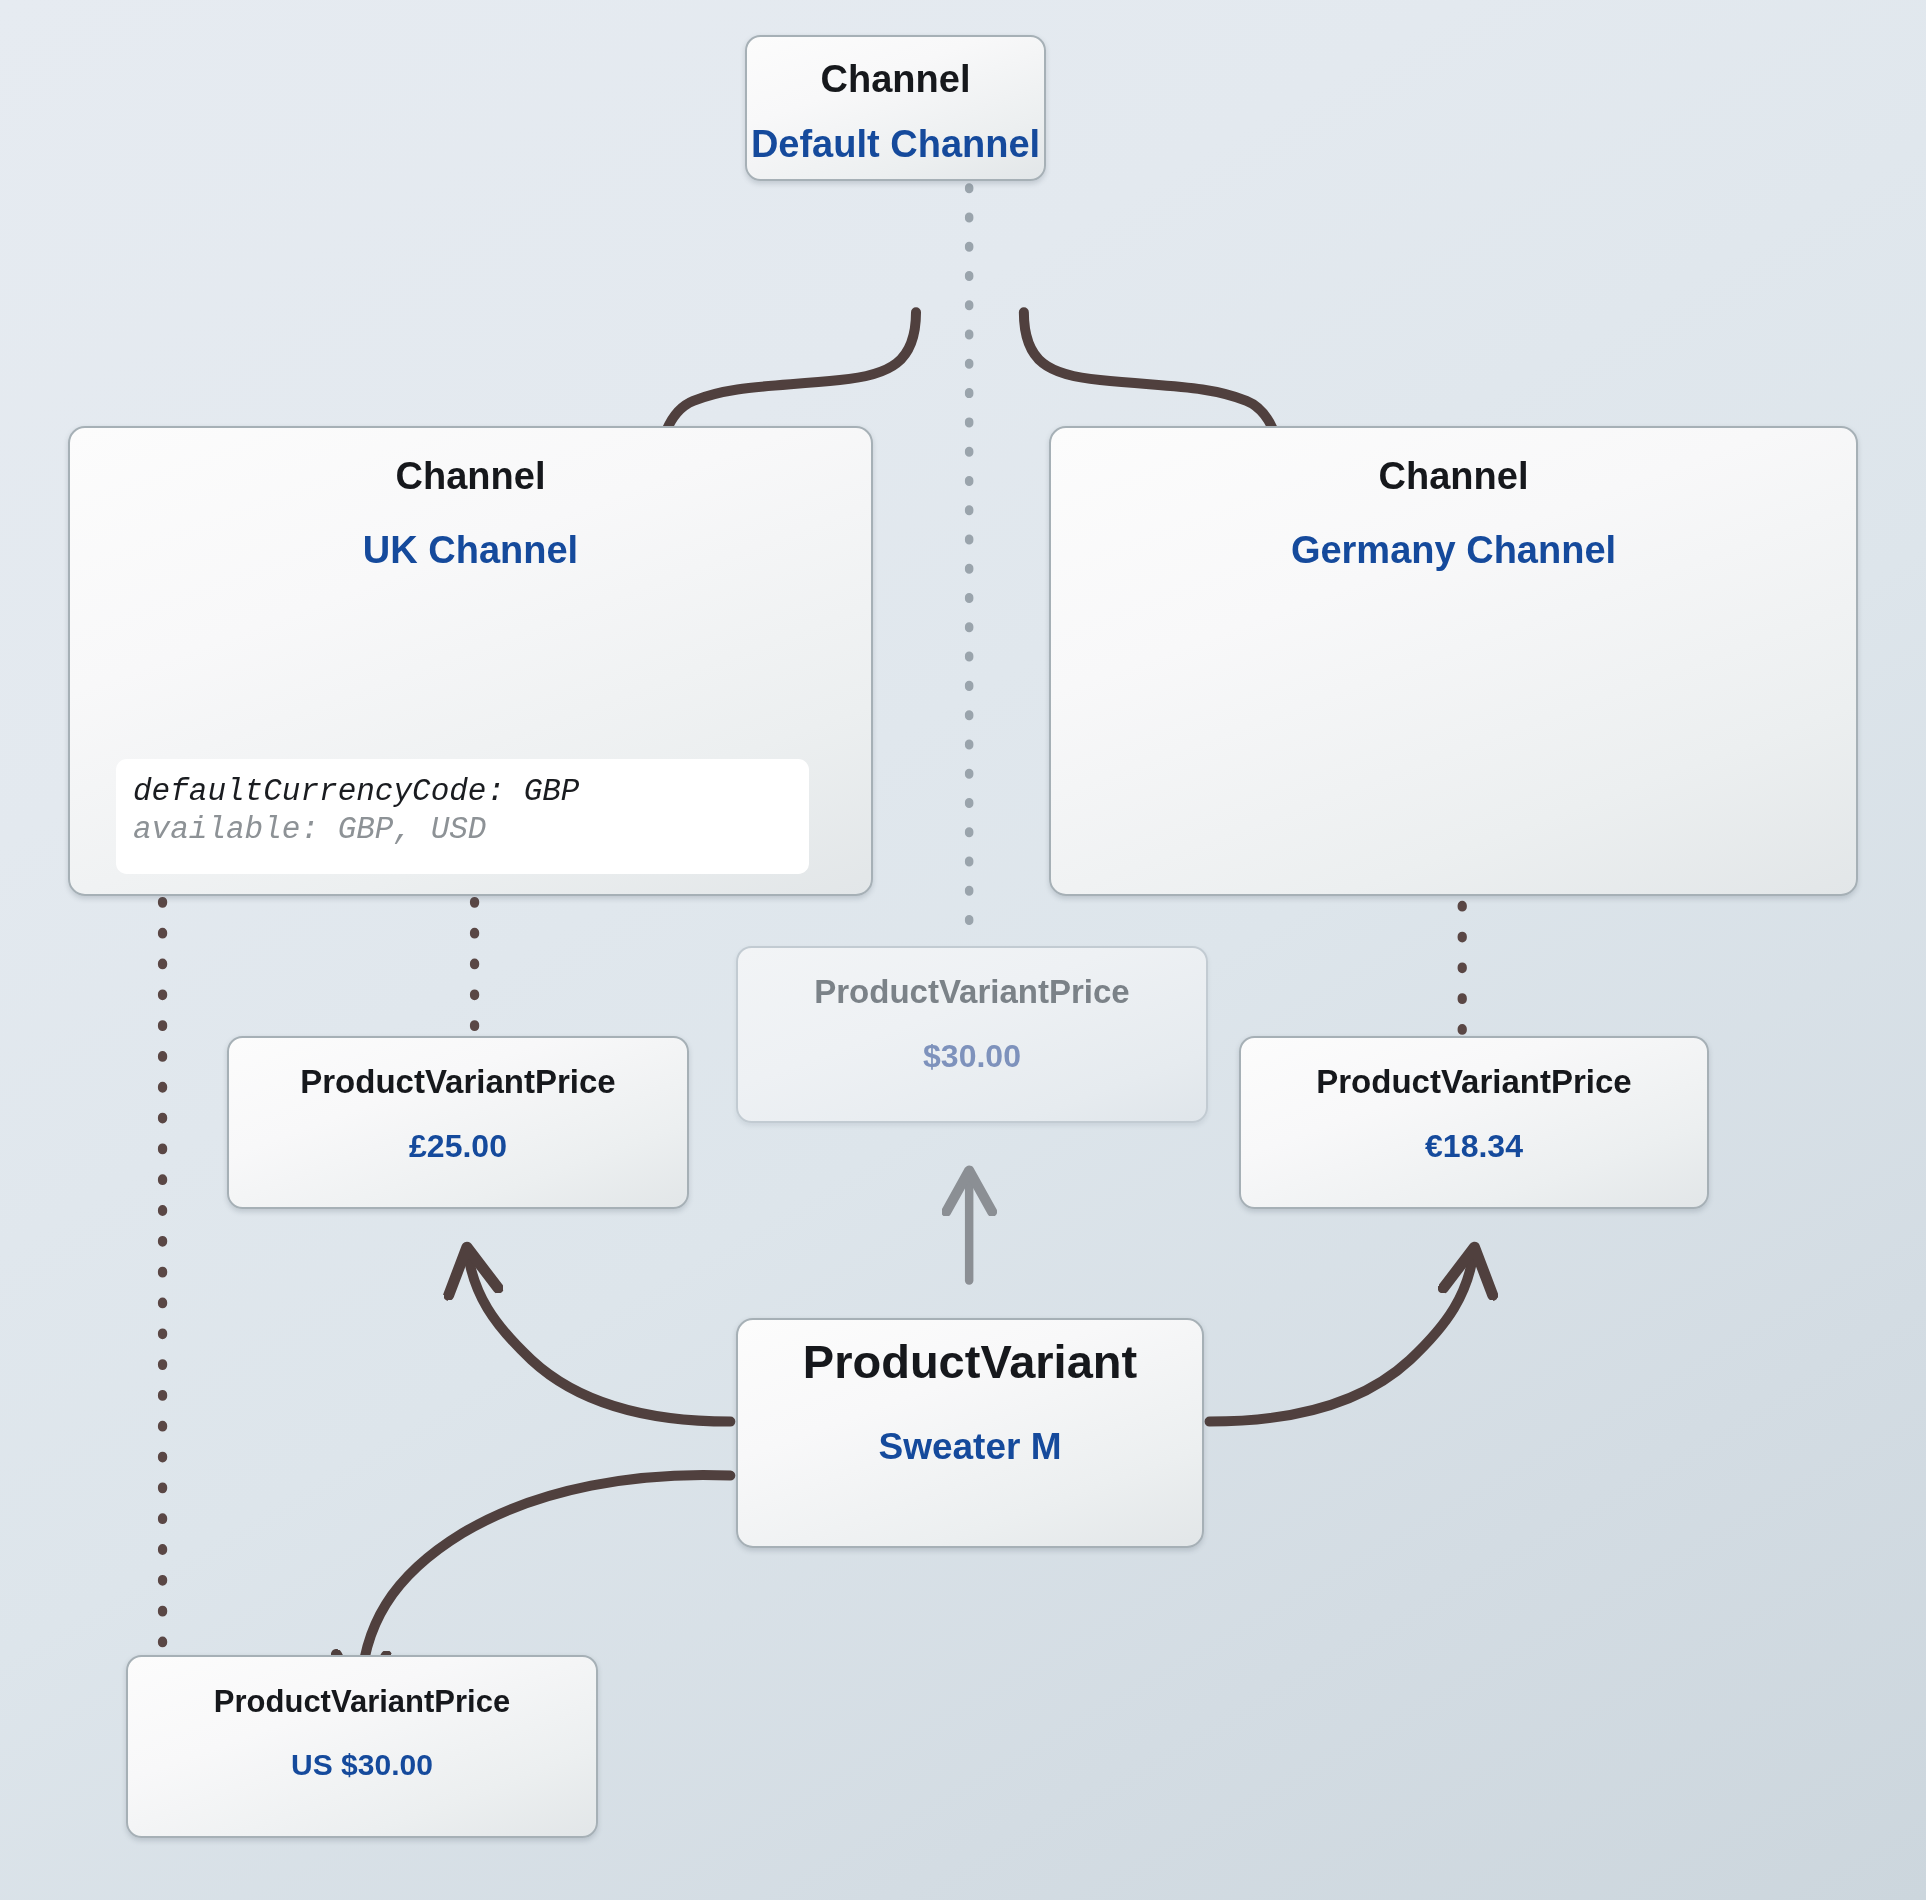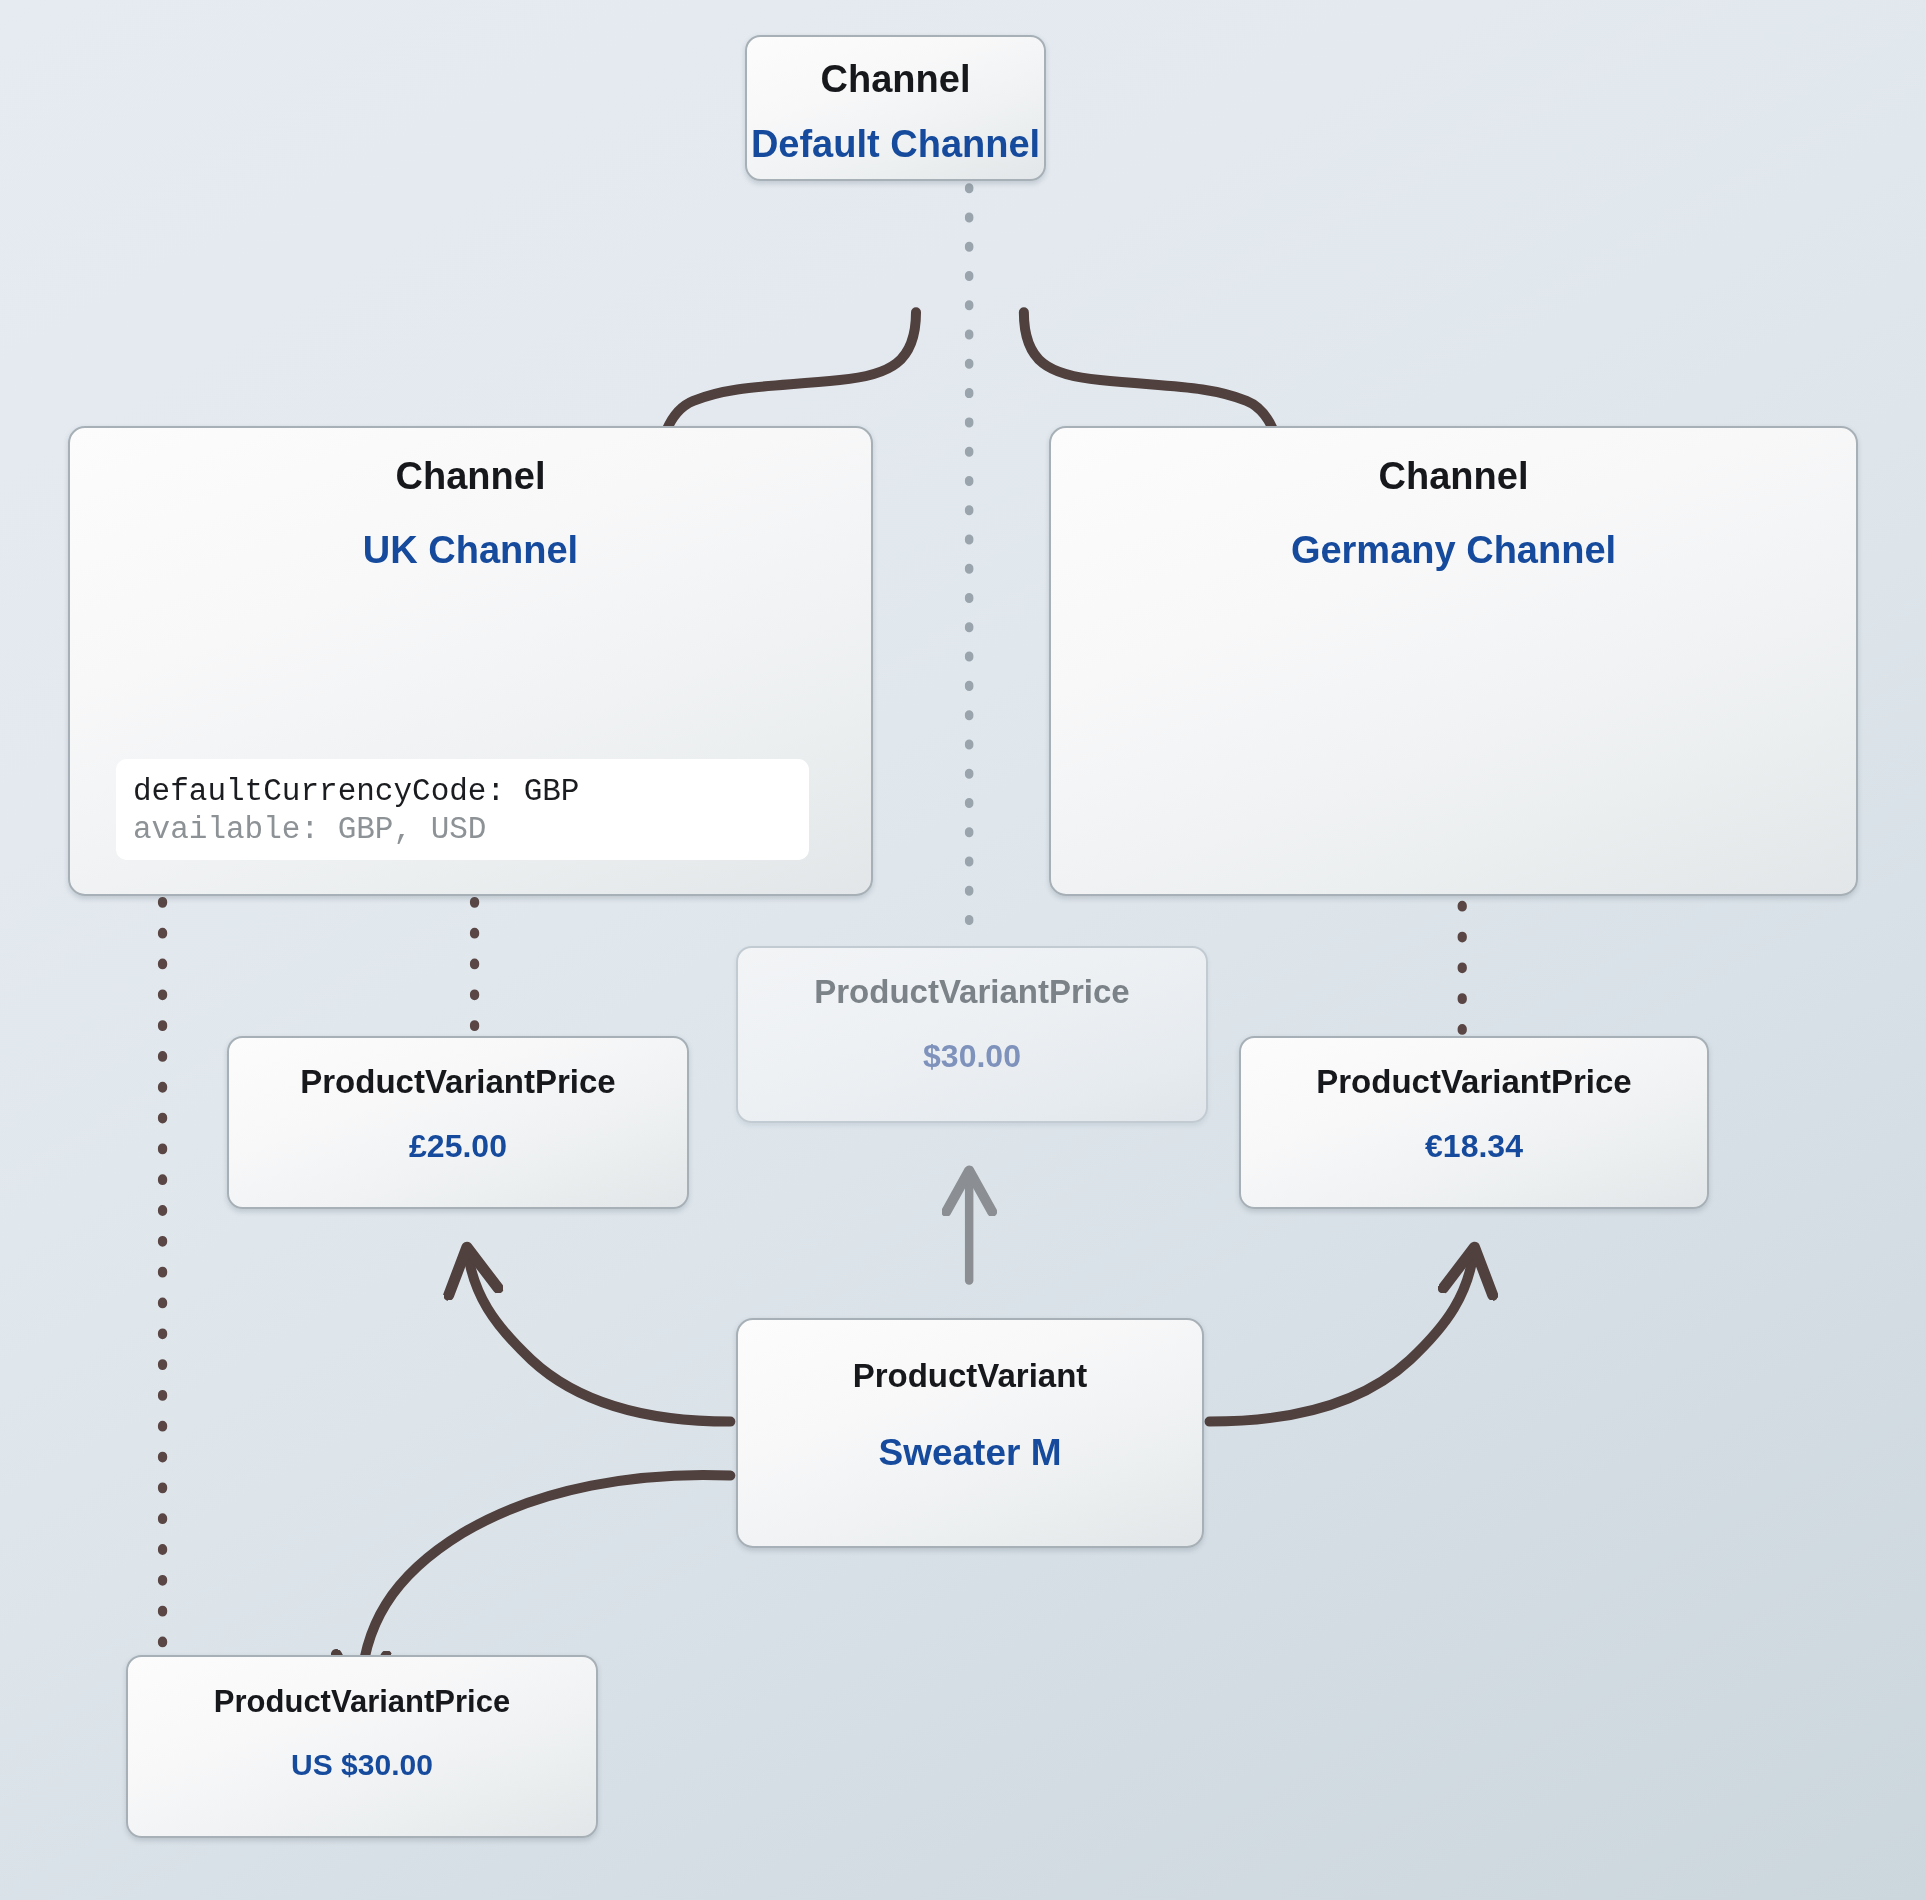--- a/index.html
+++ b/index.html
@@ -52,21 +52,22 @@
   #node-default-channel .label { font-size: 38px; margin-top: 24px; }
 
   
   .channel-box .type  { font-size: 38px; margin-top: 28px; }
   .channel-box .label { font-size: 38px; margin-top: 32px; }
   .attrs {
     position: absolute;
     background: #ffffff;
     border-radius: 10.8px;
     box-sizing: border-box;
-    padding: 14px 17px 11px 17px;
+    padding: 14px 17px 25px 17px;
+    font-style: italic;
   }
   .attrs div {
     font-family: "Liberation Mono", "DejaVu Sans Mono", monospace;
     font-size: 31px;
     line-height: 1.22;
     white-space: nowrap;
   }
   .attrs .attr-default { color: #1a1c20; }
   .attrs .attr-available { color: #8d9296; }
 
@@ -91,21 +92,21 @@
   #node-price-usd-ghost .label { color: #7e92bc; }
   #node-price-eur  { left: 1239px; top: 1036px; width: 470px; height: 173px; border-radius: 15.4px; }
   #node-price-us30 { left: 126px;  top: 1655px; width: 472px; height: 183px; border-radius: 15.4px; }
   #node-price-us30 .type  { font-size: 31px; margin-top: 28px; }
   #node-price-us30 .label { font-size: 30px; }
 
   
   #node-product-variant {
     left: 736px; top: 1318px; width: 468px; height: 230px; border-radius: 17px;
   }
-  #node-product-variant .type  { font-size: 33px; margin-top: 38px; }
+  #node-product-variant .type  { font-size: 47px; margin-top: 16px; }
   #node-product-variant .label { font-size: 37px; margin-top: 39px; }
 
   
   #edges {
     position: absolute;
     left: 0; top: 0;
     width: 1926px; height: 1901px;
     pointer-events: none;
   }
 </style>

